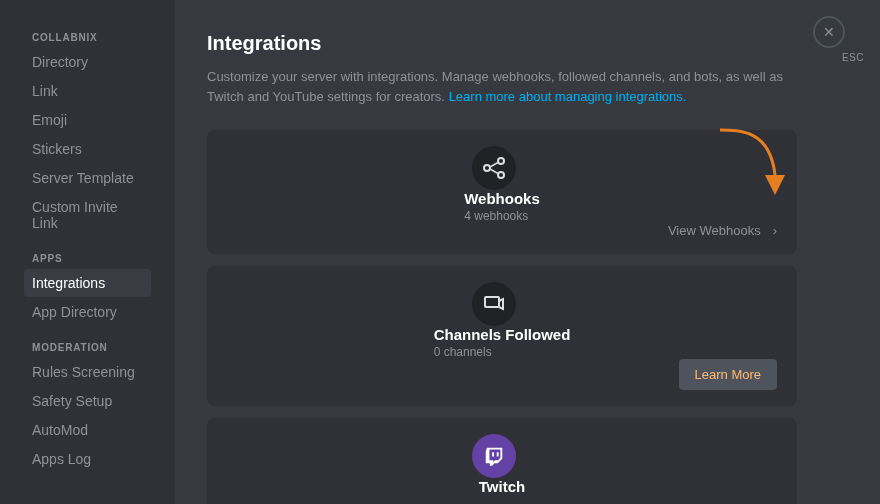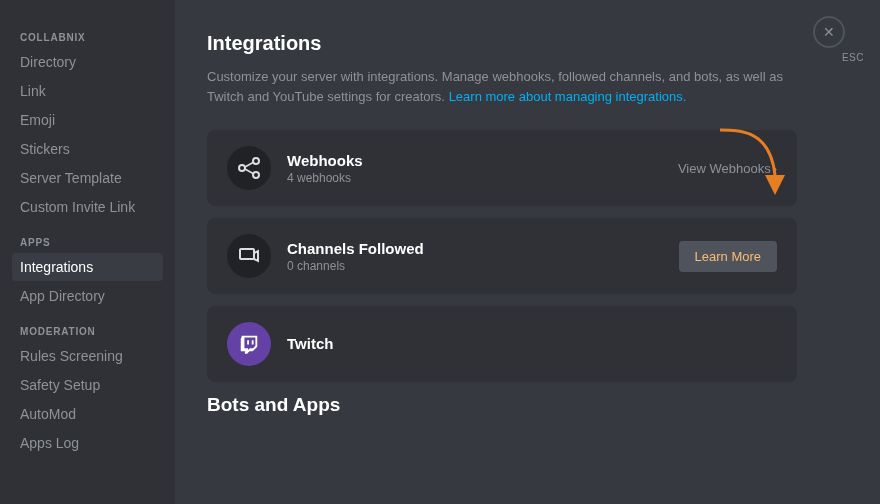--- a/index.html
+++ b/index.html
@@ -11,21 +11,21 @@
       height: 504px;
       overflow: hidden;
       display: flex;
     }
 
     
     .sidebar {
       width: 175px;
       min-width: 175px;
       background: #2f3136;
-      padding: 16px 12px;
+      padding: 16px 24px;
       overflow-y: auto;
       height: 504px;
     }
 
     .sidebar-section-label {
       font-size: 10px;
       font-weight: 700;
       color: #8e9297;
       text-transform: uppercase;
       letter-spacing: 0.8px;
@@ -81,20 +81,21 @@
 
     
     .integration-card {
       background: #2f3136;
       border-radius: 8px;
       padding: 16px 20px;
       display: flex;
       align-items: center;
       margin-bottom: 12px;
       max-width: 590px;
+      flex-direction: column;
     }
 
     .card-icon {
       width: 44px;
       height: 44px;
       border-radius: 50%;
       background: #202225;
       display: flex;
       align-items: center;
       justify-content: center;
@@ -151,21 +152,21 @@
       white-space: nowrap;
     }
 
     .view-webhooks-link {
       display: flex;
       align-items: center;
       color: #8e9297;
       font-size: 13px;
       cursor: pointer;
       white-space: nowrap;
-      gap: 2px;
+      gap: 12px;
     }
 
     .bots-section-title {
       font-size: 19px;
       font-weight: 600;
       color: #ffffff;
       margin-top: 8px;
     }
 
     

